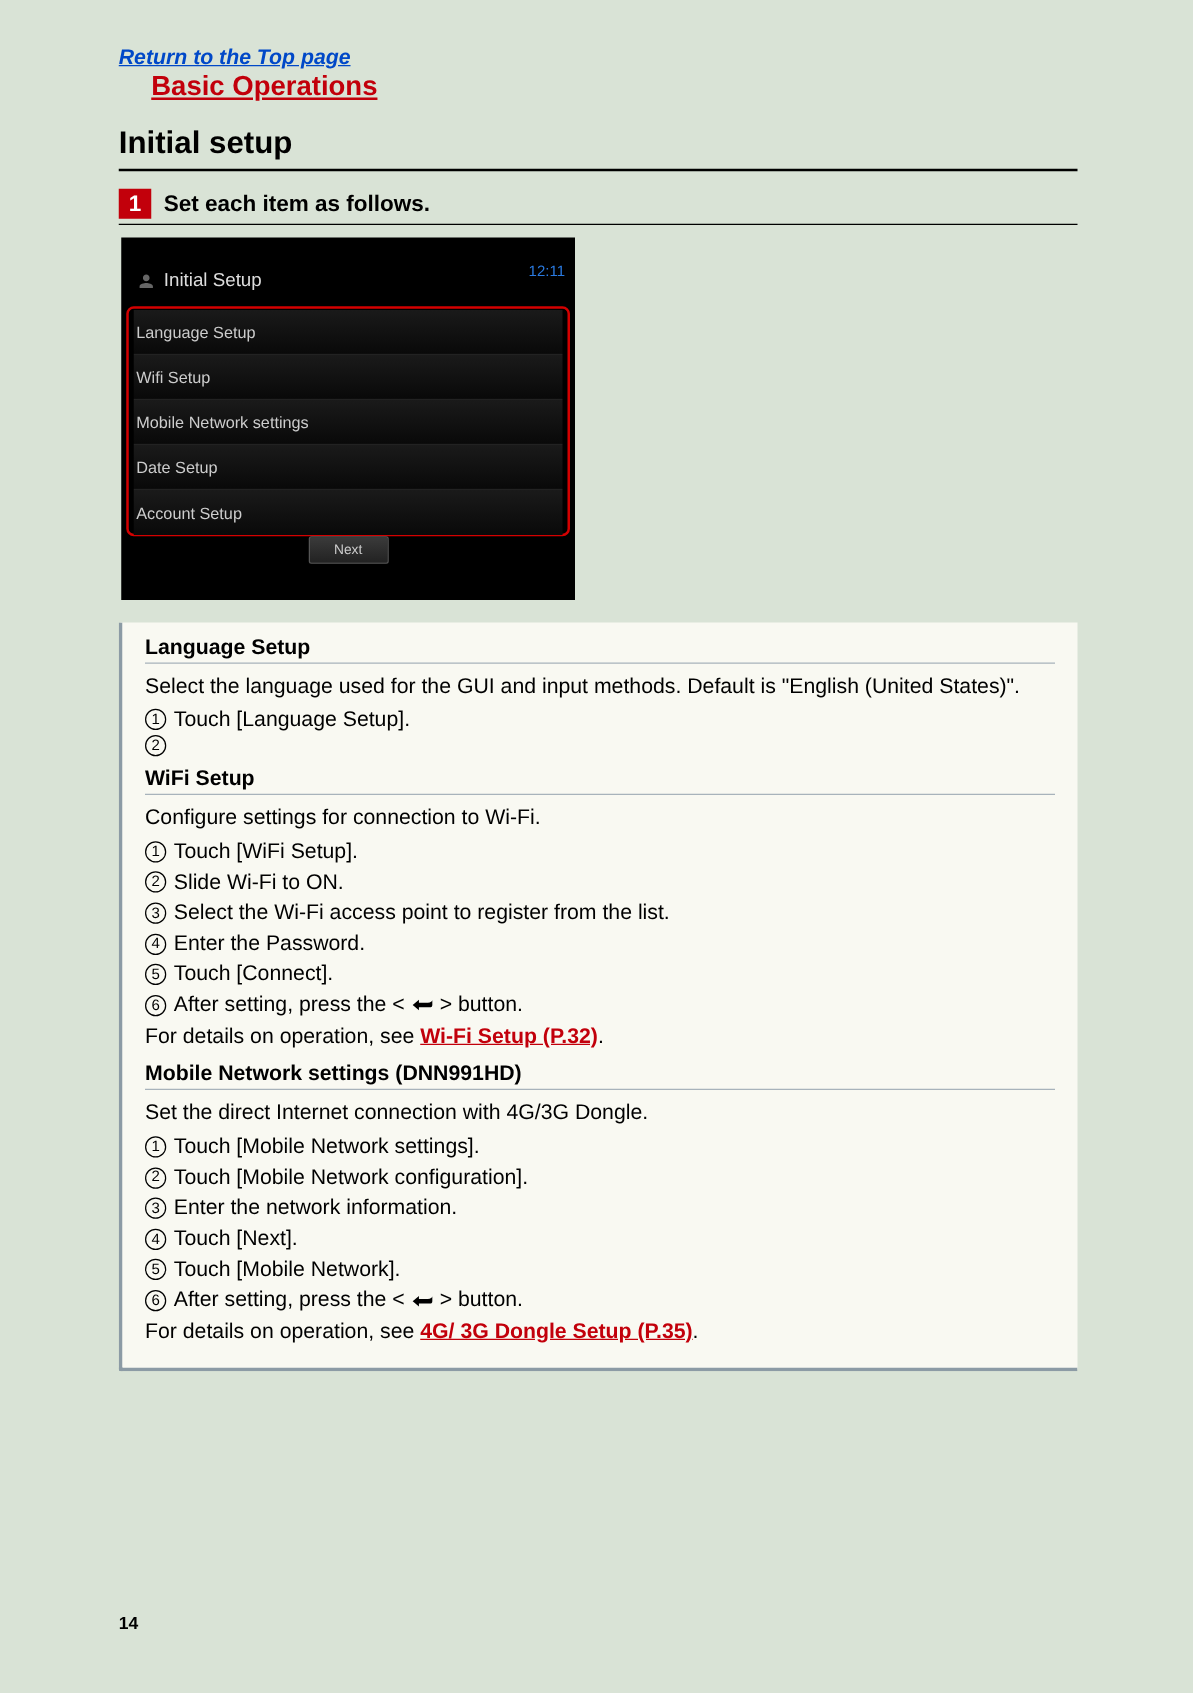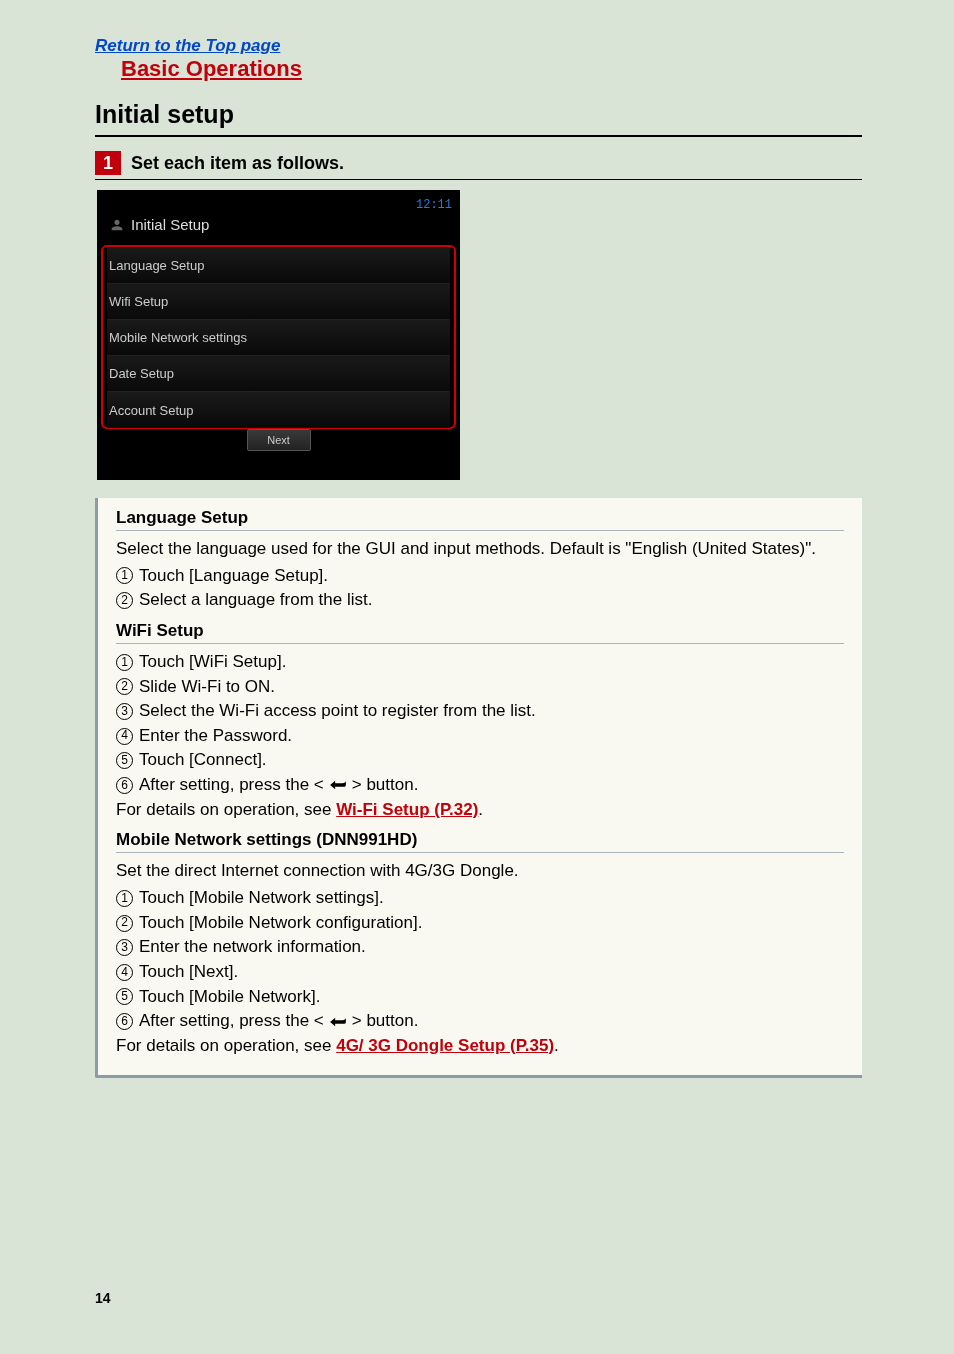--- a/index.html
+++ b/index.html
@@ -81,25 +81,25 @@
   .screenshot {
     width: 363px;
     height: 290px;
     background: #000;
     position: relative;
     margin-bottom: 18px;
     margin-left: 2px;
   }
   .ss-clock {
     position: absolute;
-    top: 8px;
+    top: 20px;
     right: 8px;
     color: #2a7ae0;
     font-size: 12px;
-    font-family: Liberation Mono, monospace;
+    font-family: Liberation Sans, sans-serif;
   }
   .ss-header {
     position: absolute;
     top: 26px;
     left: 12px;
     color: #ddd;
     font-size: 15px;
     display: flex;
     align-items: center;
     gap: 6px;
@@ -236,23 +236,23 @@
 
   <div class="content-box" id="content-box">
       <div class="sub-title">Language Setup</div>
       <div class="desc">Select the language used for the GUI and input methods. Default is "English (United States)".</div>
       <div class="step-line">
         <span class="circ">1</span>
         <span>Touch [Language Setup].</span>
       </div>
       <div class="step-line">
         <span class="circ">2</span>
-        <span>Select a language from the list.</span>
       </div>
       <div class="sub-title">WiFi Setup</div>
+      <div class="desc">Configure settings for connection to Wi-Fi.</div>
       <div class="step-line">
         <span class="circ">1</span>
         <span>Touch [WiFi Setup].</span>
       </div>
       <div class="step-line">
         <span class="circ">2</span>
         <span>Slide Wi-Fi to ON.</span>
       </div>
       <div class="step-line">
         <span class="circ">3</span>

